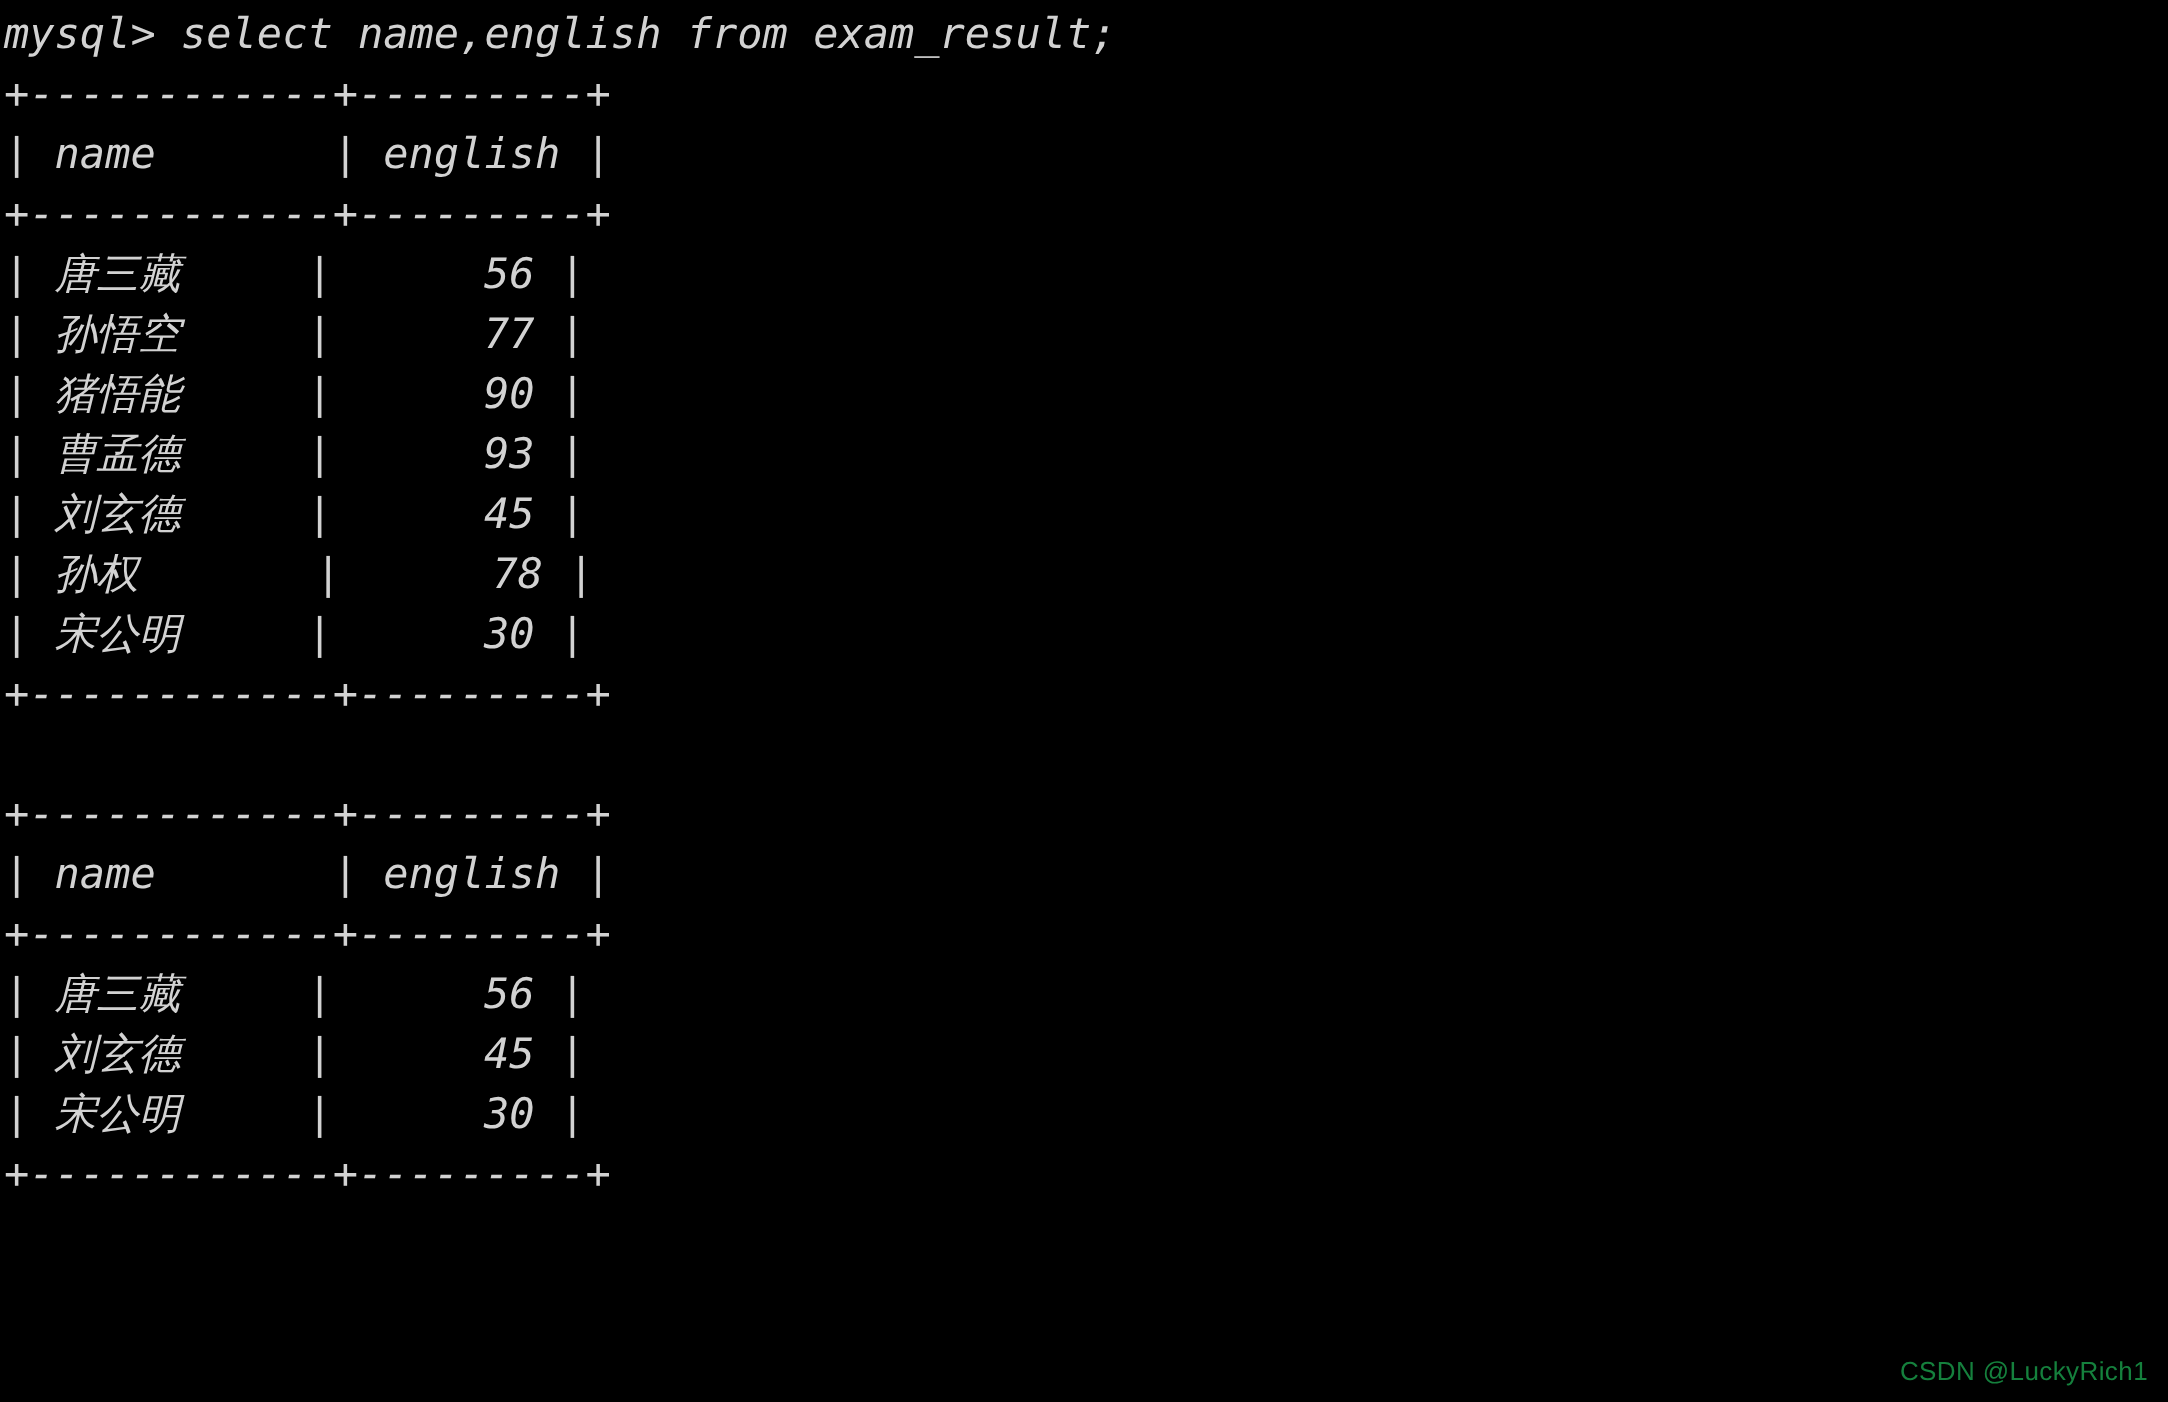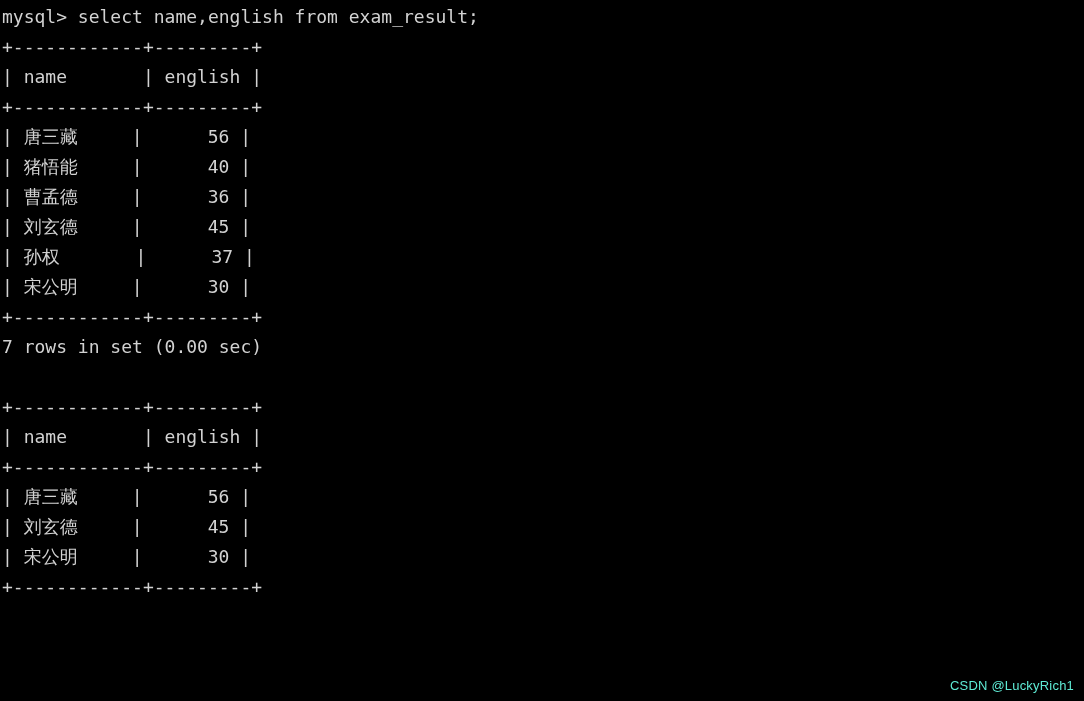--- a/index.html
+++ b/index.html
@@ -20,58 +20,59 @@
     height: 701px;
     background: #000000;
     box-sizing: border-box;
     padding: 2px 0 0 2px;
   }
   .term-line {
     display: block;
     height: 30px;
     line-height: 30px;
     font-family: "DejaVu Sans Mono", "Liberation Mono", monospace;
-    font-size: 18px;
+    font-size: 21px;
     letter-spacing: 0px;
     color: #d2d2d2;
     white-space: pre;
     text-rendering: optimizeLegibility;
+    font-style: italic;
     -webkit-font-smoothing: antialiased;
   }
   .term-line.blank {
     color: transparent;
   }
   .watermark {
     position: absolute;
     right: 10px;
     bottom: 8px;
     font-family: "Liberation Sans", "DejaVu Sans", sans-serif;
     font-size: 13px;
-    color: #5eead4;
+    color: #15803d;
     white-space: pre;
     letter-spacing: 0.2px;
   }
 </style>
 </head>
 <body>
 
 <div id="terminal">
 
   <div class="term-line">mysql&gt; select name,english from exam_result;</div>
   <div class="term-line">+------------+---------+</div>
   <div class="term-line">| name       | english |</div>
   <div class="term-line">+------------+---------+</div>
   <div class="term-line">| 唐三藏     |      56 |</div>
-  <div class="term-line">| 猪悟能     |      40 |</div>
-  <div class="term-line">| 曹孟德     |      36 |</div>
+  <div class="term-line">| 孙悟空     |      77 |</div>
+  <div class="term-line">| 猪悟能     |      90 |</div>
+  <div class="term-line">| 曹孟德     |      93 |</div>
   <div class="term-line">| 刘玄德     |      45 |</div>
-  <div class="term-line">| 孙权       |      37 |</div>
+  <div class="term-line">| 孙权       |      78 |</div>
   <div class="term-line">| 宋公明     |      30 |</div>
   <div class="term-line">+------------+---------+</div>
-  <div class="term-line">7 rows in set (0.00 sec)</div>
   <div class="term-line blank">&nbsp;</div>
   <div class="term-line">+------------+---------+</div>
   <div class="term-line">| name       | english |</div>
   <div class="term-line">+------------+---------+</div>
   <div class="term-line">| 唐三藏     |      56 |</div>
   <div class="term-line">| 刘玄德     |      45 |</div>
   <div class="term-line">| 宋公明     |      30 |</div>
   <div class="term-line">+------------+---------+</div>
 
   <div class="watermark">CSDN @LuckyRich1</div>

